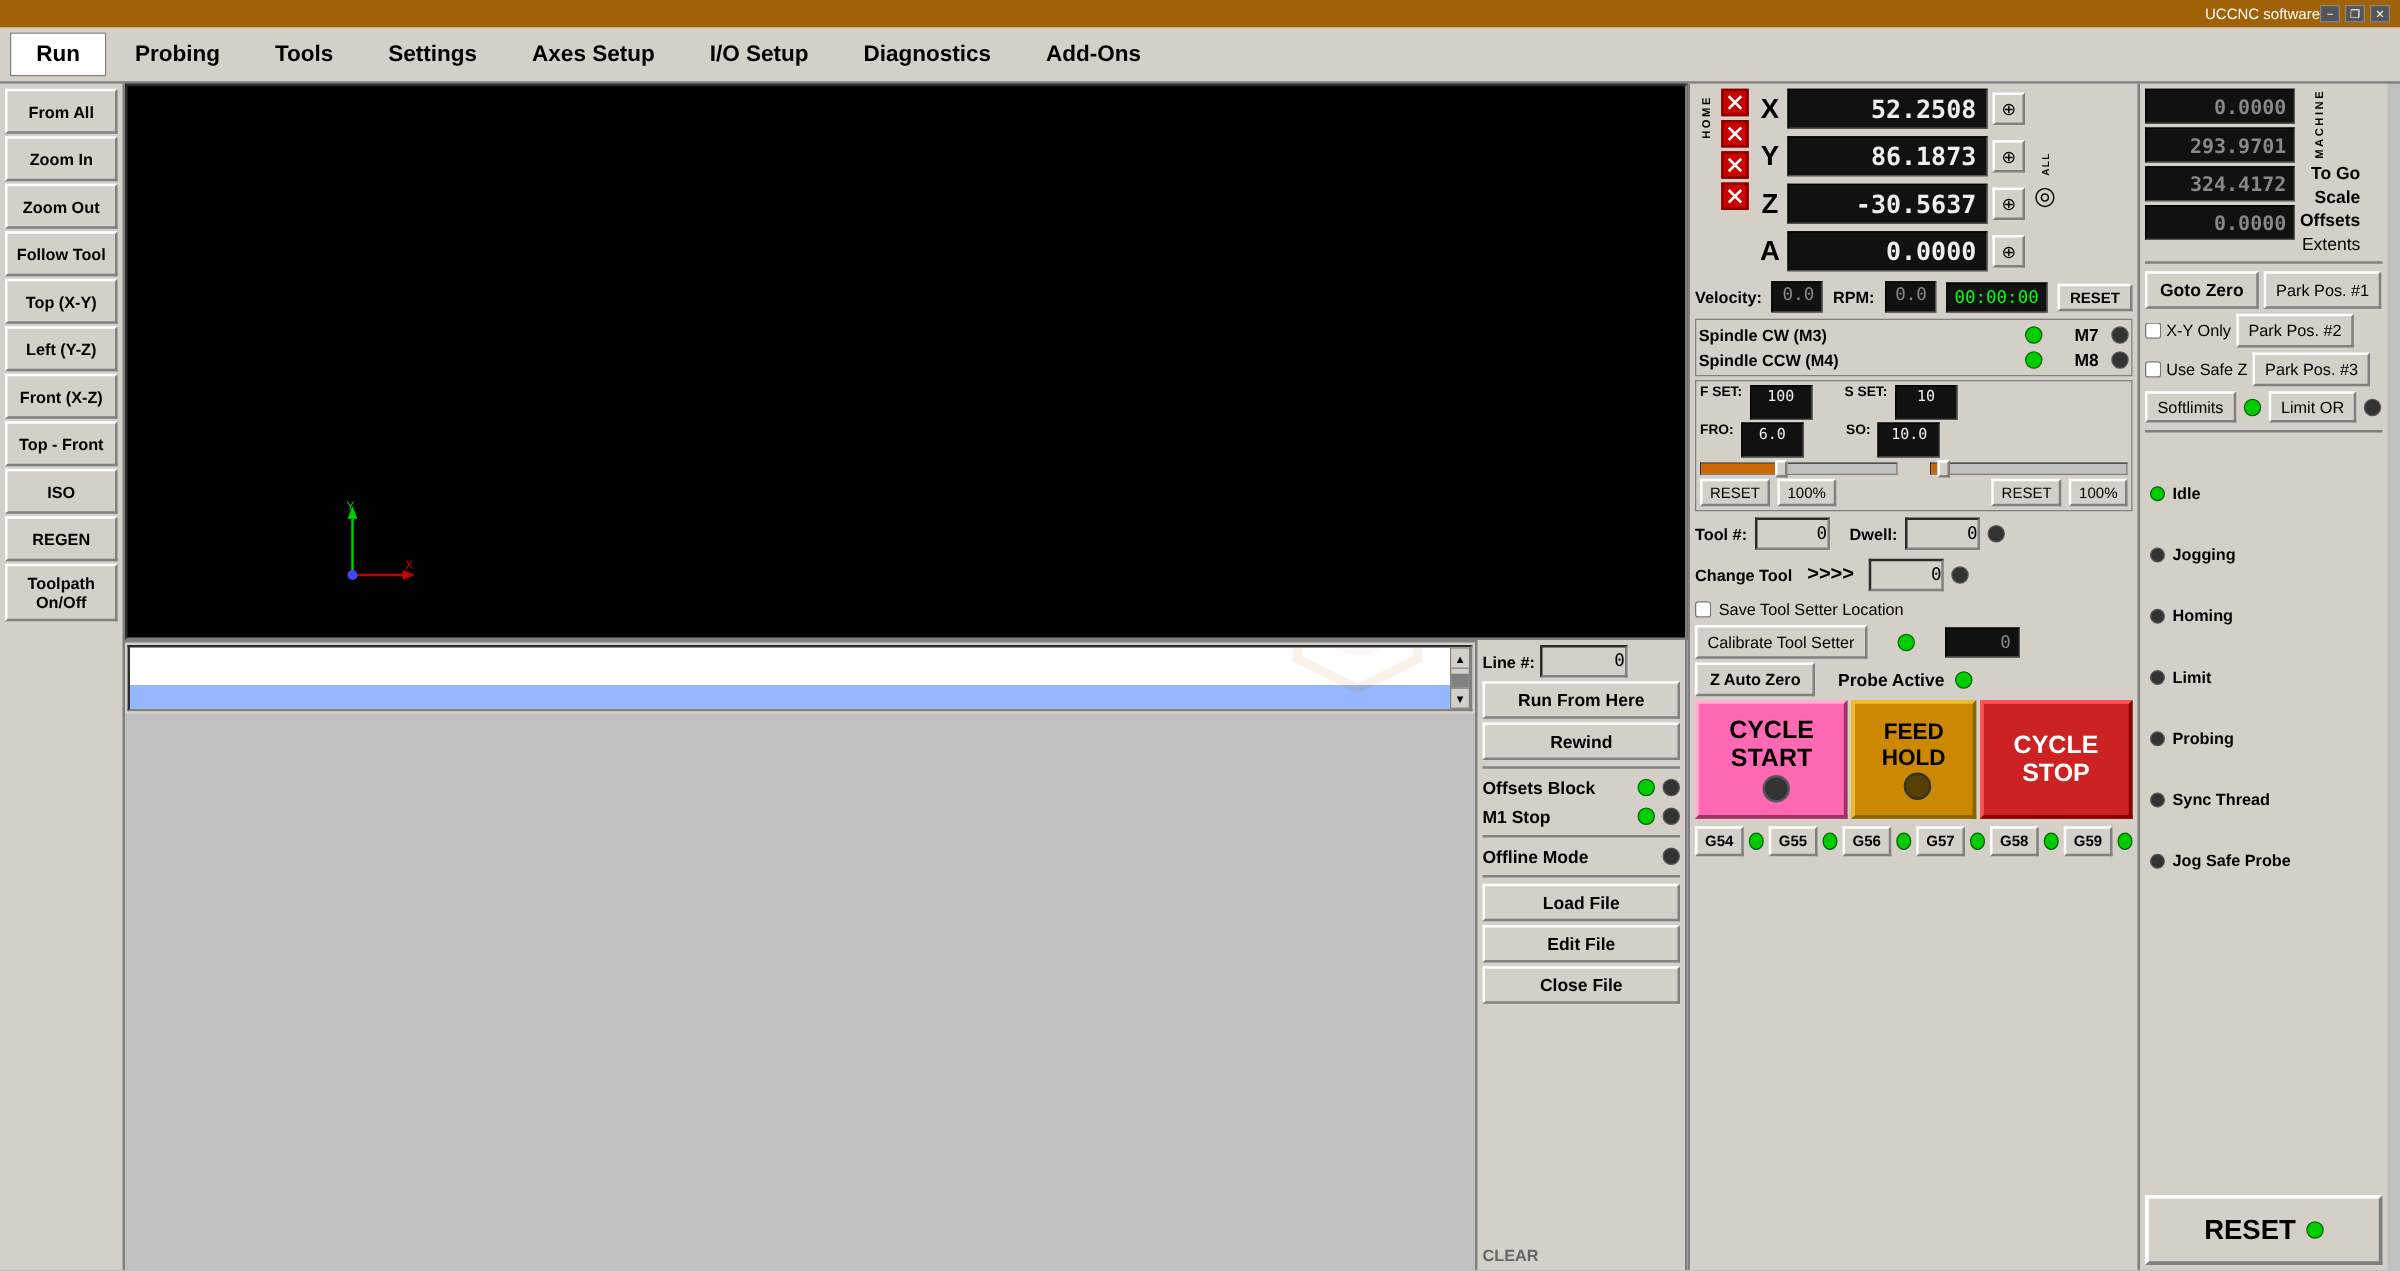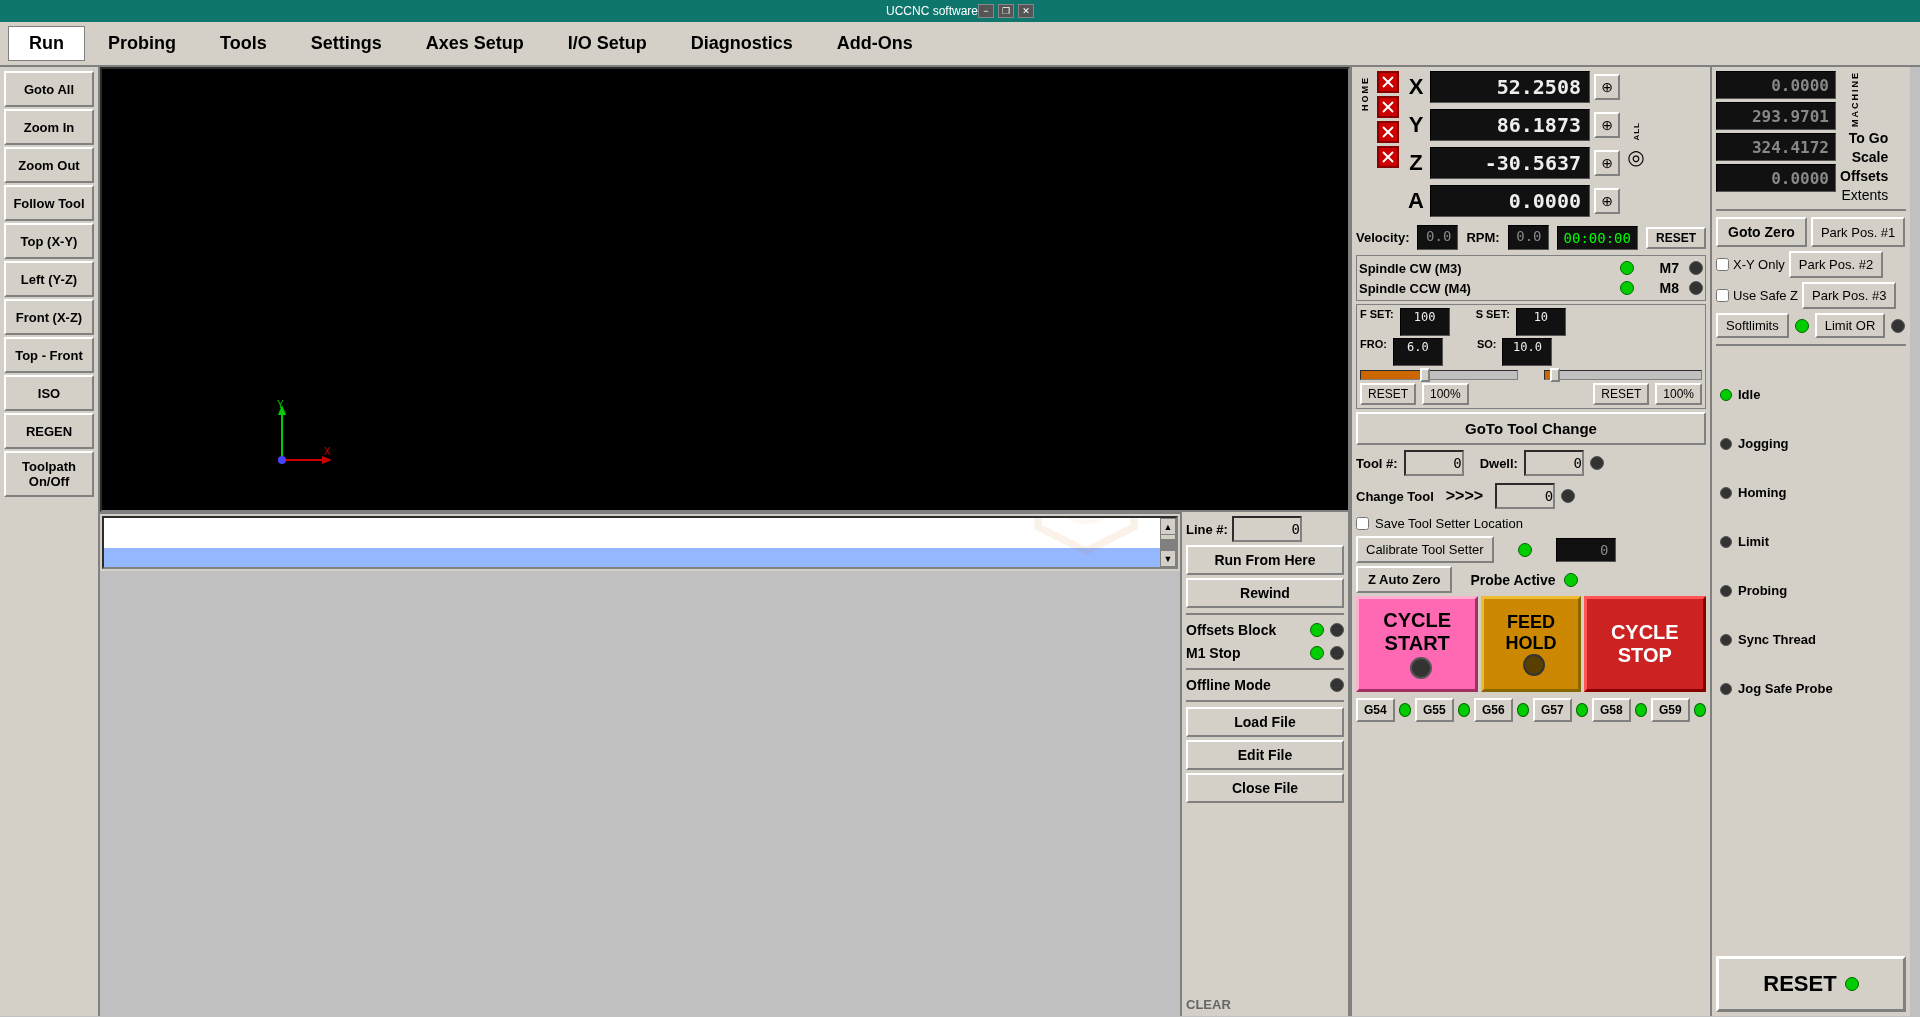--- a/index.html
+++ b/index.html
@@ -1,25 +1,25 @@
 <!DOCTYPE html>
 <html><head>
   <meta charset="utf-8">
   <style>
     * { box-sizing: border-box; margin: 0; padding: 0; font-family: Arial, sans-serif; }
     body { background: #c0c0c0; width: 1920px; height: 1017px; overflow: hidden; font-size: 13px; }
     
     
     .title-bar {
-      background: #0f766e;
+      background: #a16207;
       color: white;
       height: 22px;
       display: flex;
       align-items: center;
-      justify-content: center;
+      justify-content: flex-end;
       padding: 0 8px;
       font-size: 12px;
     }
     .title-bar-controls { display: flex; gap: 4px; }
     .title-btn { background: #555; border: 1px solid #888; color: white; width: 16px; height: 14px; font-size: 9px; cursor: pointer; display: flex; align-items: center; justify-content: center; }
     
     
     .menu-bar {
       background: #d4d0c8;
       display: flex;
@@ -571,21 +571,21 @@
   <div class="menu-item">Settings</div>
   <div class="menu-item">Axes Setup</div>
   <div class="menu-item">I/O Setup</div>
   <div class="menu-item">Diagnostics</div>
   <div class="menu-item">Add-Ons</div>
 </div>
 
 <div class="main-container">
 
   <div class="sidebar">
-    <button class="sidebar-btn">Goto All</button>
+    <button class="sidebar-btn">From All</button>
     <button class="sidebar-btn">Zoom In</button>
     <button class="sidebar-btn">Zoom Out</button>
     <button class="sidebar-btn">Follow Tool</button>
     <button class="sidebar-btn">Top (X-Y)</button>
     <button class="sidebar-btn">Left (Y-Z)</button>
     <button class="sidebar-btn">Front (X-Z)</button>
     <button class="sidebar-btn">Top - Front</button>
     <button class="sidebar-btn">ISO</button>
     <button class="sidebar-btn">REGEN</button>
     <button class="sidebar-btn">Toolpath On/Off</button>
@@ -791,21 +791,20 @@
         </div>
         <div style="display:flex;gap:6px;align-items:center;">
           <button class="pct-btn">RESET</button>
           <button class="pct-btn">100%</button>
           <div style="flex:1;"></div>
           <button class="pct-btn">RESET</button>
           <button class="pct-btn">100%</button>
         </div>
       </div>
 
-      <button class="goto-tool-btn">GoTo Tool Change</button>
 
       <div class="tool-row">
         <span class="tool-label">Tool #:</span>
         <input class="tool-input" value="0" style="">
         <span class="tool-label" style="margin-left:10px;">Dwell:</span>
         <input class="tool-input" value="0" style="">
         <div class="led-dark"></div>
       </div>
 
       <div class="change-tool-row">

